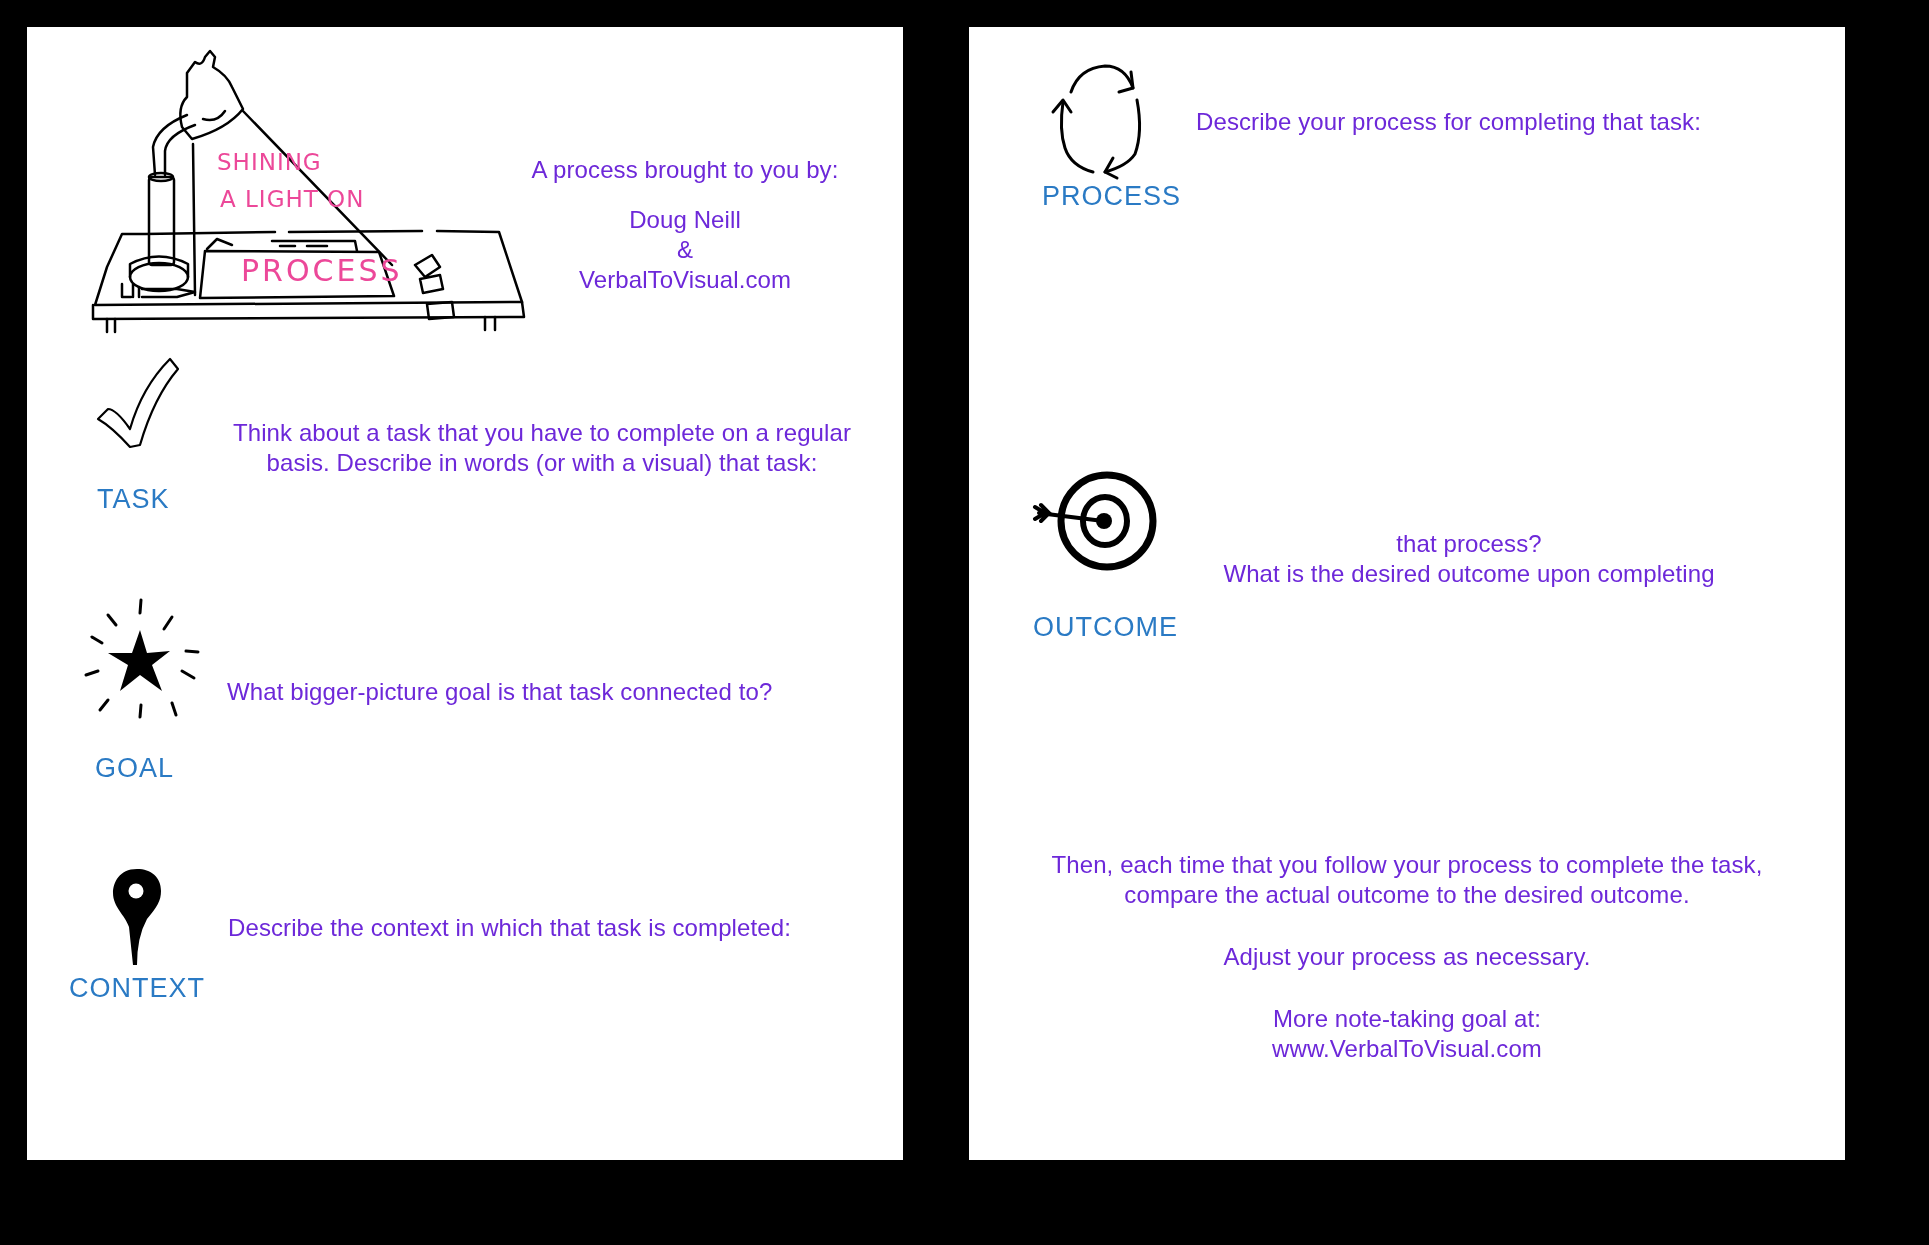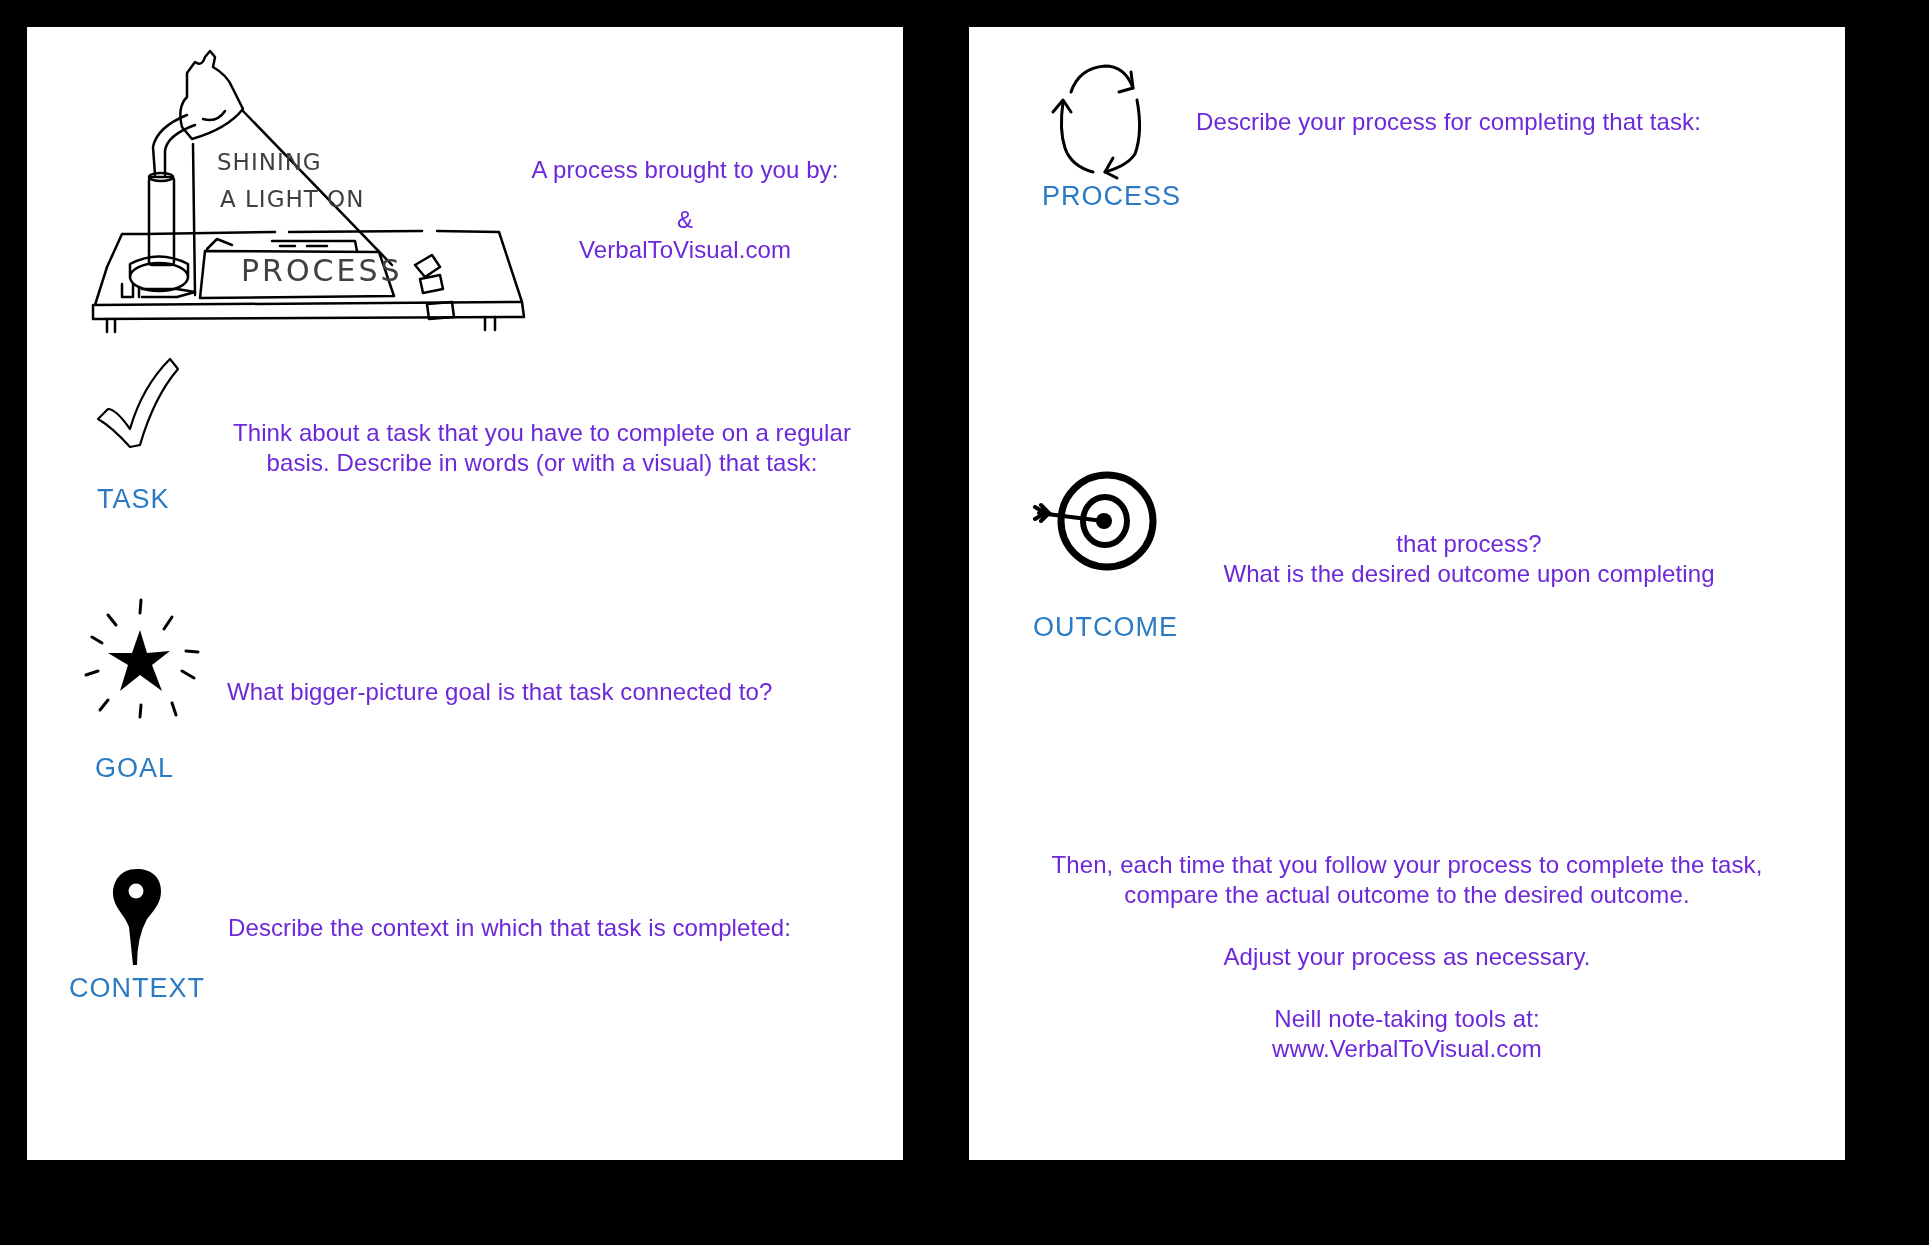--- a/index.html
+++ b/index.html
@@ -5,21 +5,21 @@
   html, body { margin:0; padding:0; background:#000; }
   body { width:1929px; height:1245px; position:relative; overflow:hidden;
          font-family:"Liberation Sans", "DejaVu Sans", sans-serif; color:#1a1a1a; }
   .page { position:absolute; top:27px; width:876px; height:1133px; background:#fff; }
   #page-left { left:27px; }
   #page-right { left:969px; }
   .abs { position:absolute; }
   .txt { font-size:24px; font-weight:normal; line-height:30px; color:#6d28d9; letter-spacing:0.1px; }
   .center { text-align:center; }
   .label { font-size:27px; color:#2a7ac4; letter-spacing:1px; line-height:30px; white-space:nowrap; }
-  .hand { font-family:"DejaVu Sans", sans-serif; color:#404040; letter-spacing:1px; }
+  .hand { font-family:"DejaVu Sans", sans-serif; color:#ec4899; letter-spacing:1px; }
   svg { position:absolute; overflow:visible; }
   .stroke { fill:none; stroke:#000; stroke-width:2.5; stroke-linecap:round; stroke-linejoin:round; }
 </style>
 </head>
 <body>
 
 <div id="page-left" class="page">
 
   <div class="abs" style="left:0;top:0;width:520px;height:320px;">
     <svg width="520" height="320" viewBox="0 0 520 320" style="left:0;top:0;">
@@ -51,20 +51,21 @@
       <path class="stroke" d="M95 257 L95 270 L104 270 M106 257 L106 270 M112 260 L112 270 M115 262 L150 262 L168 265 L150 270 L115 270"></path>
     </svg>
     <div class="abs hand" style="left:190px;top:122px;font-size:23px;">SHINING</div>
     <div class="abs hand" style="left:193px;top:159px;font-size:23px;">A LIGHT ON</div>
     <div class="abs hand" style="left:214px;top:226px;font-size:30px;letter-spacing:3px;">PROCESS</div>
   </div>
 
   <div class="abs txt center" style="left:468px;top:128px;width:380px;">
     <div>A process brought to you by:</div>
     <div style="height:20px"></div>
+    <div>Doug Neill</div>
     <div>&amp;</div>
     <div>VerbalToVisual.com</div>
   </div>
 
   <div class="abs" style="left:0;top:320px;width:876px;height:170px;">
     <svg width="90" height="95" viewBox="0 0 90 95" style="left:67px;top:10px;">
       <path class="stroke" d="M4 62 L14 52 Q22 52 36 72 Q48 30 76 2 L84 12 Q60 40 46 88 L36 90 Q18 70 4 62 Z" style="stroke-width:2.2;"></path>
     </svg>
     <div class="abs label" style="left:70px;top:137px;">TASK</div>
     <div class="abs txt center" style="left:170px;top:71px;width:690px;">
@@ -146,17 +147,17 @@
     <div>
       <div>Then, each time that you follow your process to complete the task,</div>
       <div>compare the actual outcome to the desired outcome.</div>
     </div>
     <div style="height:32px"></div>
     <div>
       <div>Adjust your process as necessary.</div>
     </div>
     <div style="height:32px"></div>
     <div>
-      <div>Neill note-taking tools at:</div>
+      <div>More note-taking goal at:</div>
       <div>www.VerbalToVisual.com</div>
     </div>
   </div>
 </div>
 
 </body></html>

